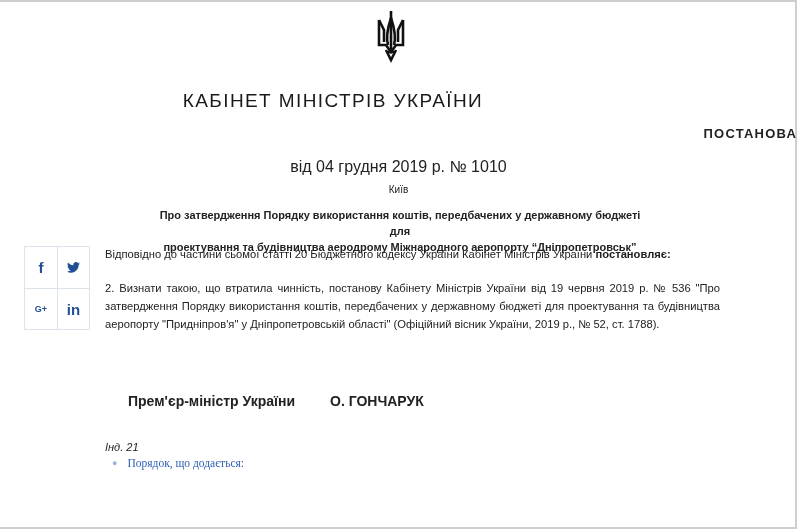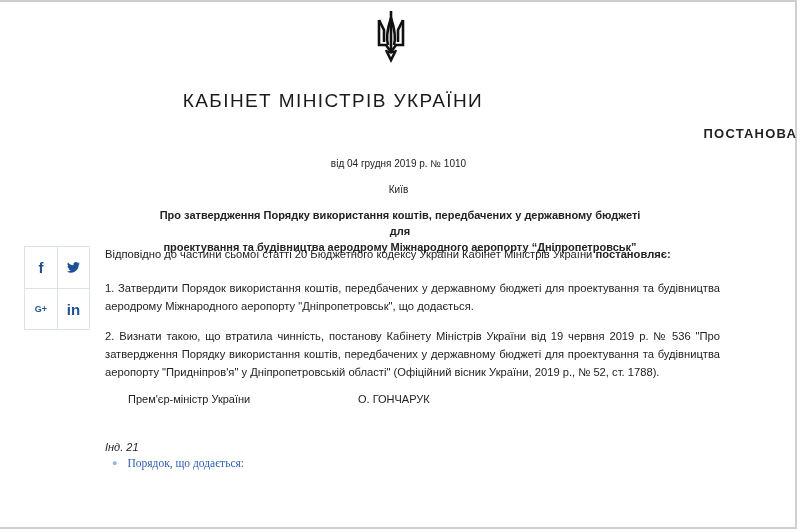--- a/index.html
+++ b/index.html
@@ -17,21 +17,21 @@
   .org {
     position: absolute; left: 0; width: 666px; top: 90px; text-align: center;
     font-size: 19px; letter-spacing: 1.4px; color: #1a1a1a;
   }
   .doctype {
     position: absolute; left: 0; width: 797px; top: 126px; text-align: right;
     font-size: 13px; font-weight: bold; letter-spacing: 1.2px; color: #222;
   }
   .date {
     position: absolute; left: 0; width: 797px; top: 158px; text-align: center;
-    font-size: 10px; color: #222;
+    font-size: 16px; color: #222;
   }
   .city {
     position: absolute; left: 0; width: 797px; top: 184px; text-align: center;
     font-size: 10px; color: #222;
   }
   .title {
     position: absolute; left: 150px; width: 500px; top: 207px; text-align: center;
     font-size: 11px; font-weight: bold; line-height: 16px; color: #222;
   }
   .social {
@@ -48,21 +48,21 @@
   .social .fb { font-size: 15px; }
   .social .gp { font-size: 9px; }
   .social .li { font-size: 15px; text-align: right; }
   .body {
     position: absolute; left: 105px; width: 615px; top: 245px;
     font-size: 11.2px; color: #222; line-height: 18px;
   }
   .body p { margin: 0 0 12px 0; text-align: justify; }
   .body p.intro { margin-bottom: 16px; }
   .sign {
-    position: absolute; top: 393px; font-size: 11px; font-weight: normal; color: #222;
+    position: absolute; top: 393px; font-size: 14px; font-weight: bold; color: #222;
   }
   .ind { position: absolute; left: 105px; top: 441px; font-size: 11px; color: #222; font-style: italic; }
   .attach {
     position: absolute; left: 112px; top: 457px; font-size: 11.5px; color: #2d5fb3;
     display: flex; align-items: center;
   }
   .attach .dot { color: #9ab3d8; font-size: 9px; margin-right: 10px; }
   .attach .lnk { cursor: pointer; font-family: Liberation Serif, serif; }
 </style>
 </head>
@@ -105,25 +105,24 @@
   <div class="cell b gp">
     <span>G+</span>
   </div>
   <div class="cell r b li">
     <span>in</span>
   </div>
 </div>
 
 <div class="body">
   <p class="intro"><span>Відповідно до частини сьомої статті 20 Бюджетного кодексу України Кабінет Міністрів України </span><b>постановляє:</b></p>
-  <p>1. Затвердити Порядок використання коштів, передбачених у державному бюджеті для проектування та будівництва аеродрому Міжнародного аеропорту "Дніпропетровськ", що додається.</p>
   <p>2. Визнати такою, що втратила чинність, постанову Кабінету Міністрів України від 19 червня 2019 р. № 536 "Про затвердження Порядку використання коштів, передбачених у державному бюджеті для проектування та будівництва аеропорту "Придніпров'я" у Дніпропетровській області" (Офіційний вісник України, 2019 р., № 52, ст. 1788).</p>
 </div>
 
 <div class="sign" style="left:128px;">Прем'єр-міністр України</div>
-<div class="sign" style="left:330px;margin-left:28px;">О. ГОНЧАРУК</div>
+<div class="sign" style="left:330px;">О. ГОНЧАРУК</div>
 
 <div class="ind">Інд. 21</div>
 
 <div class="attach">
   <span class="dot">●</span>
   <span class="lnk">Порядок, що додається:</span>
 </div>
 
 </body></html>

